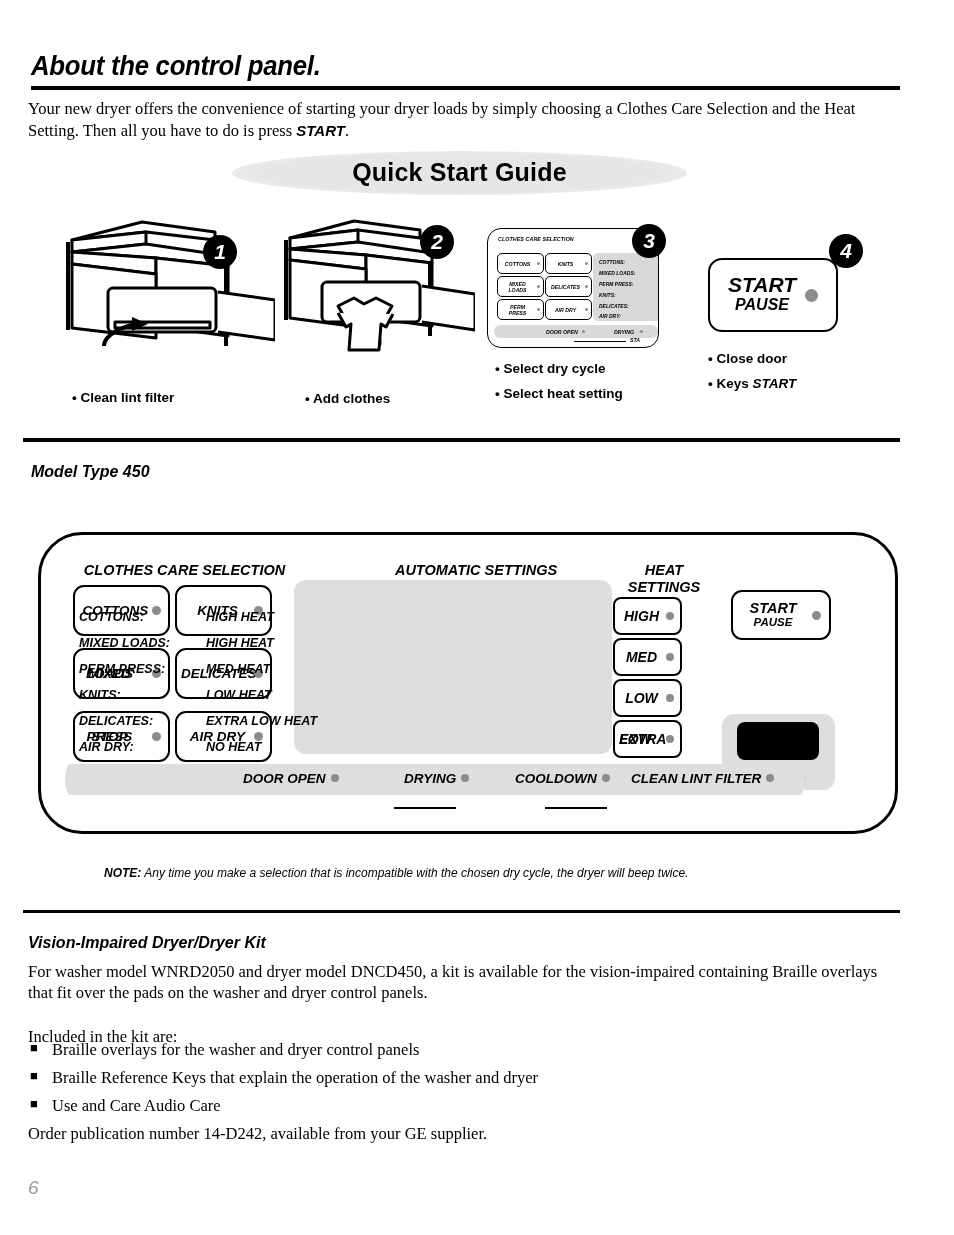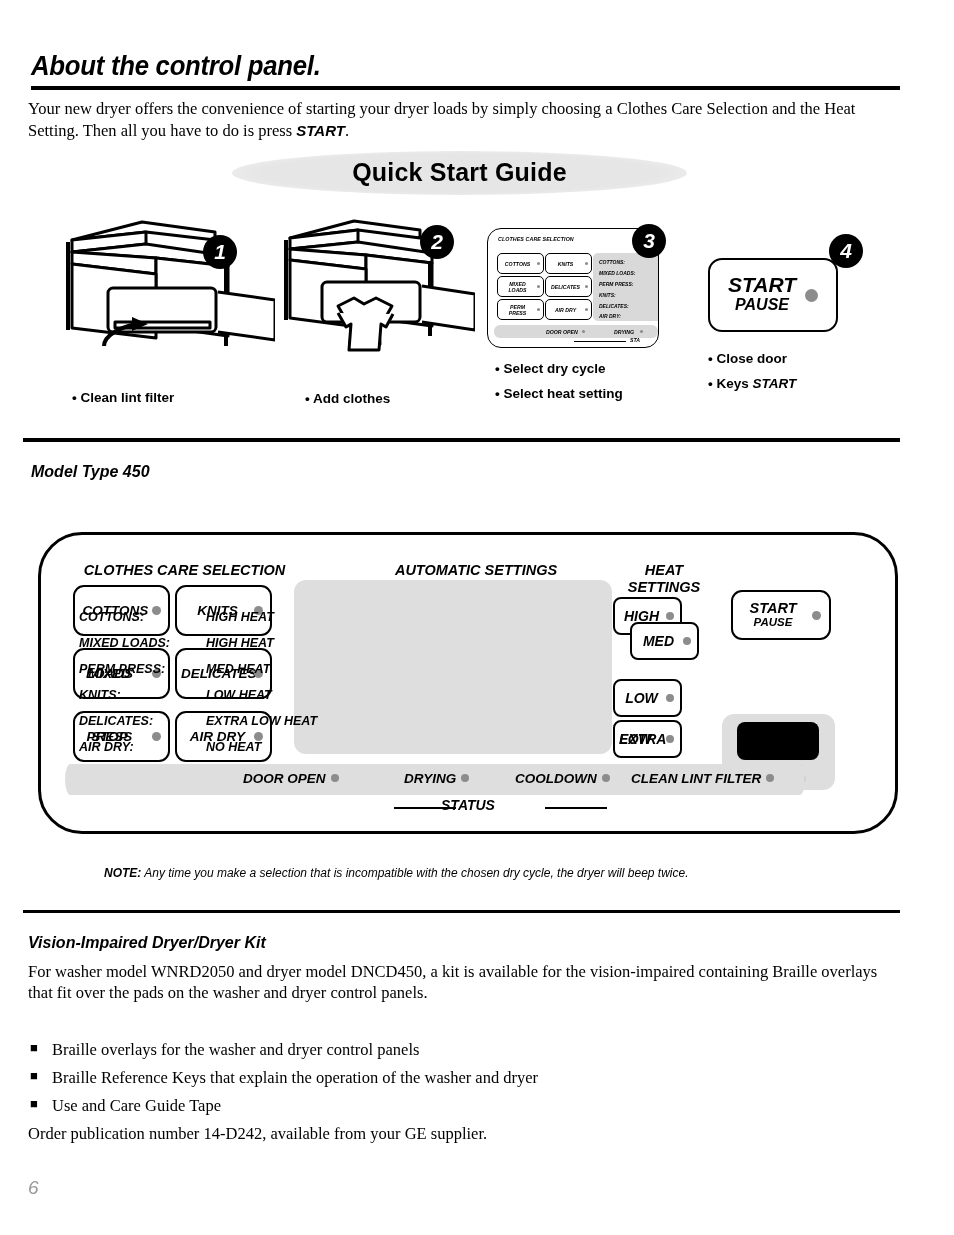--- a/index.html
+++ b/index.html
@@ -427,21 +427,21 @@
     <div class="auto-right" style="top:153px;">LOW HEAT</div>
     <div class="auto-left" style="top:179px;">DELICATES:</div>
     <div class="auto-right" style="top:179px;">EXTRA LOW HEAT</div>
     <div class="auto-left" style="top:205px;">AIR DRY:</div>
     <div class="auto-right" style="top:205px;">NO HEAT</div>
 
     <div class="hbtn" style="top:62px;">
       <span>HIGH</span>
       <i class="dot"></i>
     </div>
-    <div class="hbtn" style="top:87px;margin-left:17px;">
+    <div class="hbtn" style="top:103px;">
       <span>MED</span>
       <i class="dot"></i>
     </div>
     <div class="hbtn" style="top:144px;">
       <span>LOW</span>
       <i class="dot"></i>
     </div>
     <div class="hbtn" style="top:185px;">
       <span><span>EXTRA</span><br><span>LOW</span></span>
       <i class="dot"></i>
@@ -461,33 +461,33 @@
       </div>
     </div>
 
     <div class="statusbar">
       <div class="st-item" style="left:178px;"><span>DOOR OPEN</span><i class="dot"></i></div>
       <div class="st-item" style="left:339px;"><span>DRYING</span><i class="dot"></i></div>
       <div class="st-item" style="left:450px;"><span>COOLDOWN</span><i class="dot"></i></div>
       <div class="st-item" style="left:566px;"><span>CLEAN LINT FILTER</span><i class="dot"></i></div>
     </div>
     <div class="status-line l"></div>
-    <div class="status-word">STATUS</div>
     <div class="status-line r"></div>
   </div>
 
   <div class="note">
     <b>NOTE:</b><span> Any time you make a selection that is incompatible with the chosen dry cycle, the dryer will beep twice.</span>
   </div>
 
   <div class="rule rule-bot"></div>
 
   <div class="h2">Vision-Impaired Dryer/Dryer Kit</div>
   <div class="p" style="left:28px;top:961px;width:866px;">For washer model WNRD2050 and dryer model DNCD450, a kit is available for the vision-impaired containing Braille overlays that fit over the pads on the washer and dryer control panels.</div>
+  <div class="p" style="left:28px;top:1026px;width:500px;">Included in the kit are:</div>
 
   <div class="bullet" style="left:52px;top:1040px;">Braille overlays for the washer and dryer control panels</div>
   <div class="bullet" style="left:52px;top:1068px;">Braille Reference Keys that explain the operation of the washer and dryer</div>
-  <div class="bullet" style="left:52px;top:1096px;">Use and Care Guide Tape</div>
+  <div class="bullet" style="left:52px;top:1096px;">Use and Care Audio Care</div>
 
   <div class="p" style="left:28px;top:1123px;width:700px;">Order publication number 14-D242, available from your GE supplier.</div>
 
   <div class="pageno">6</div>
 </div>
 
 </body></html>

